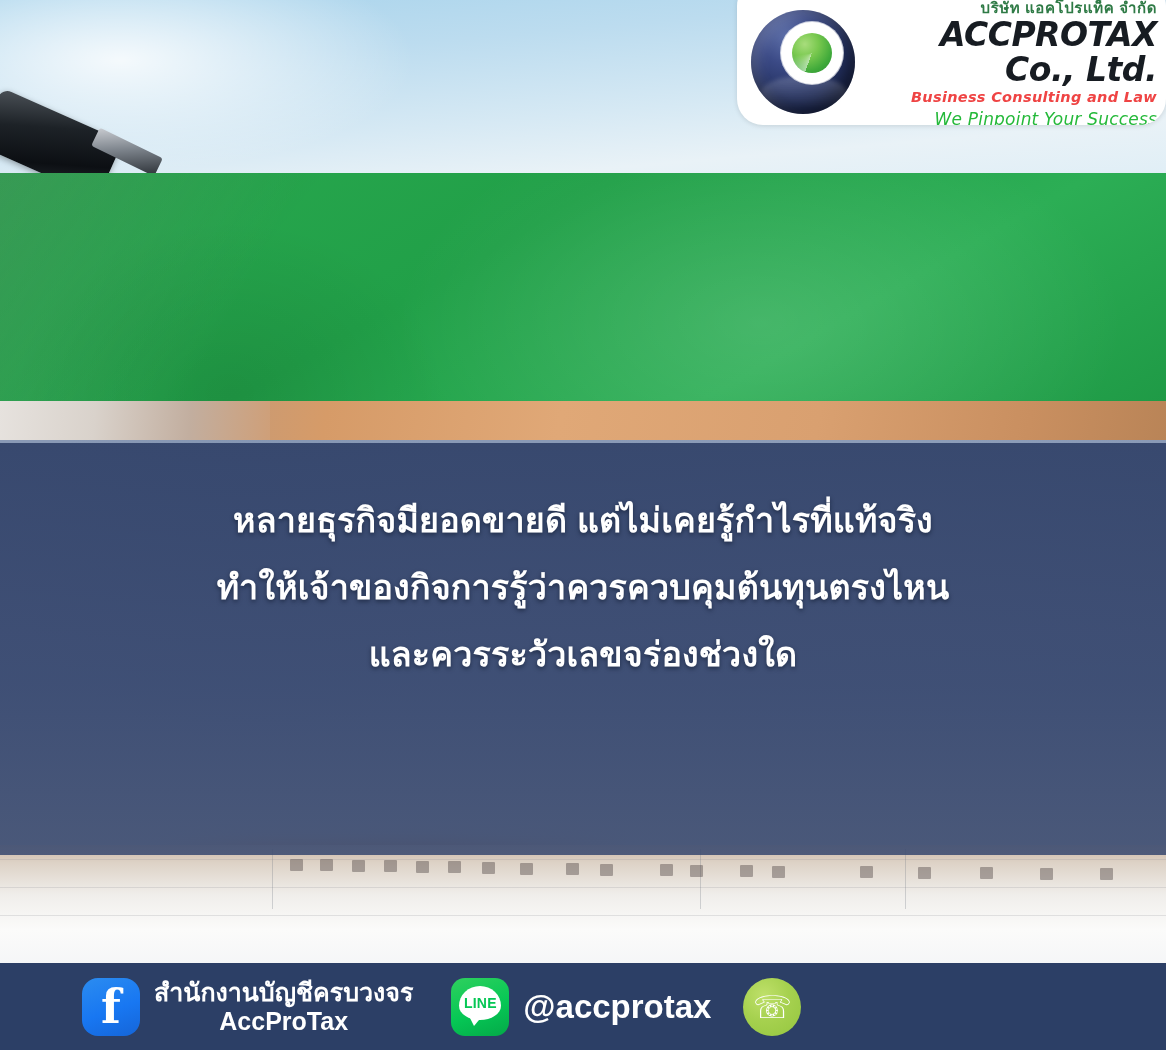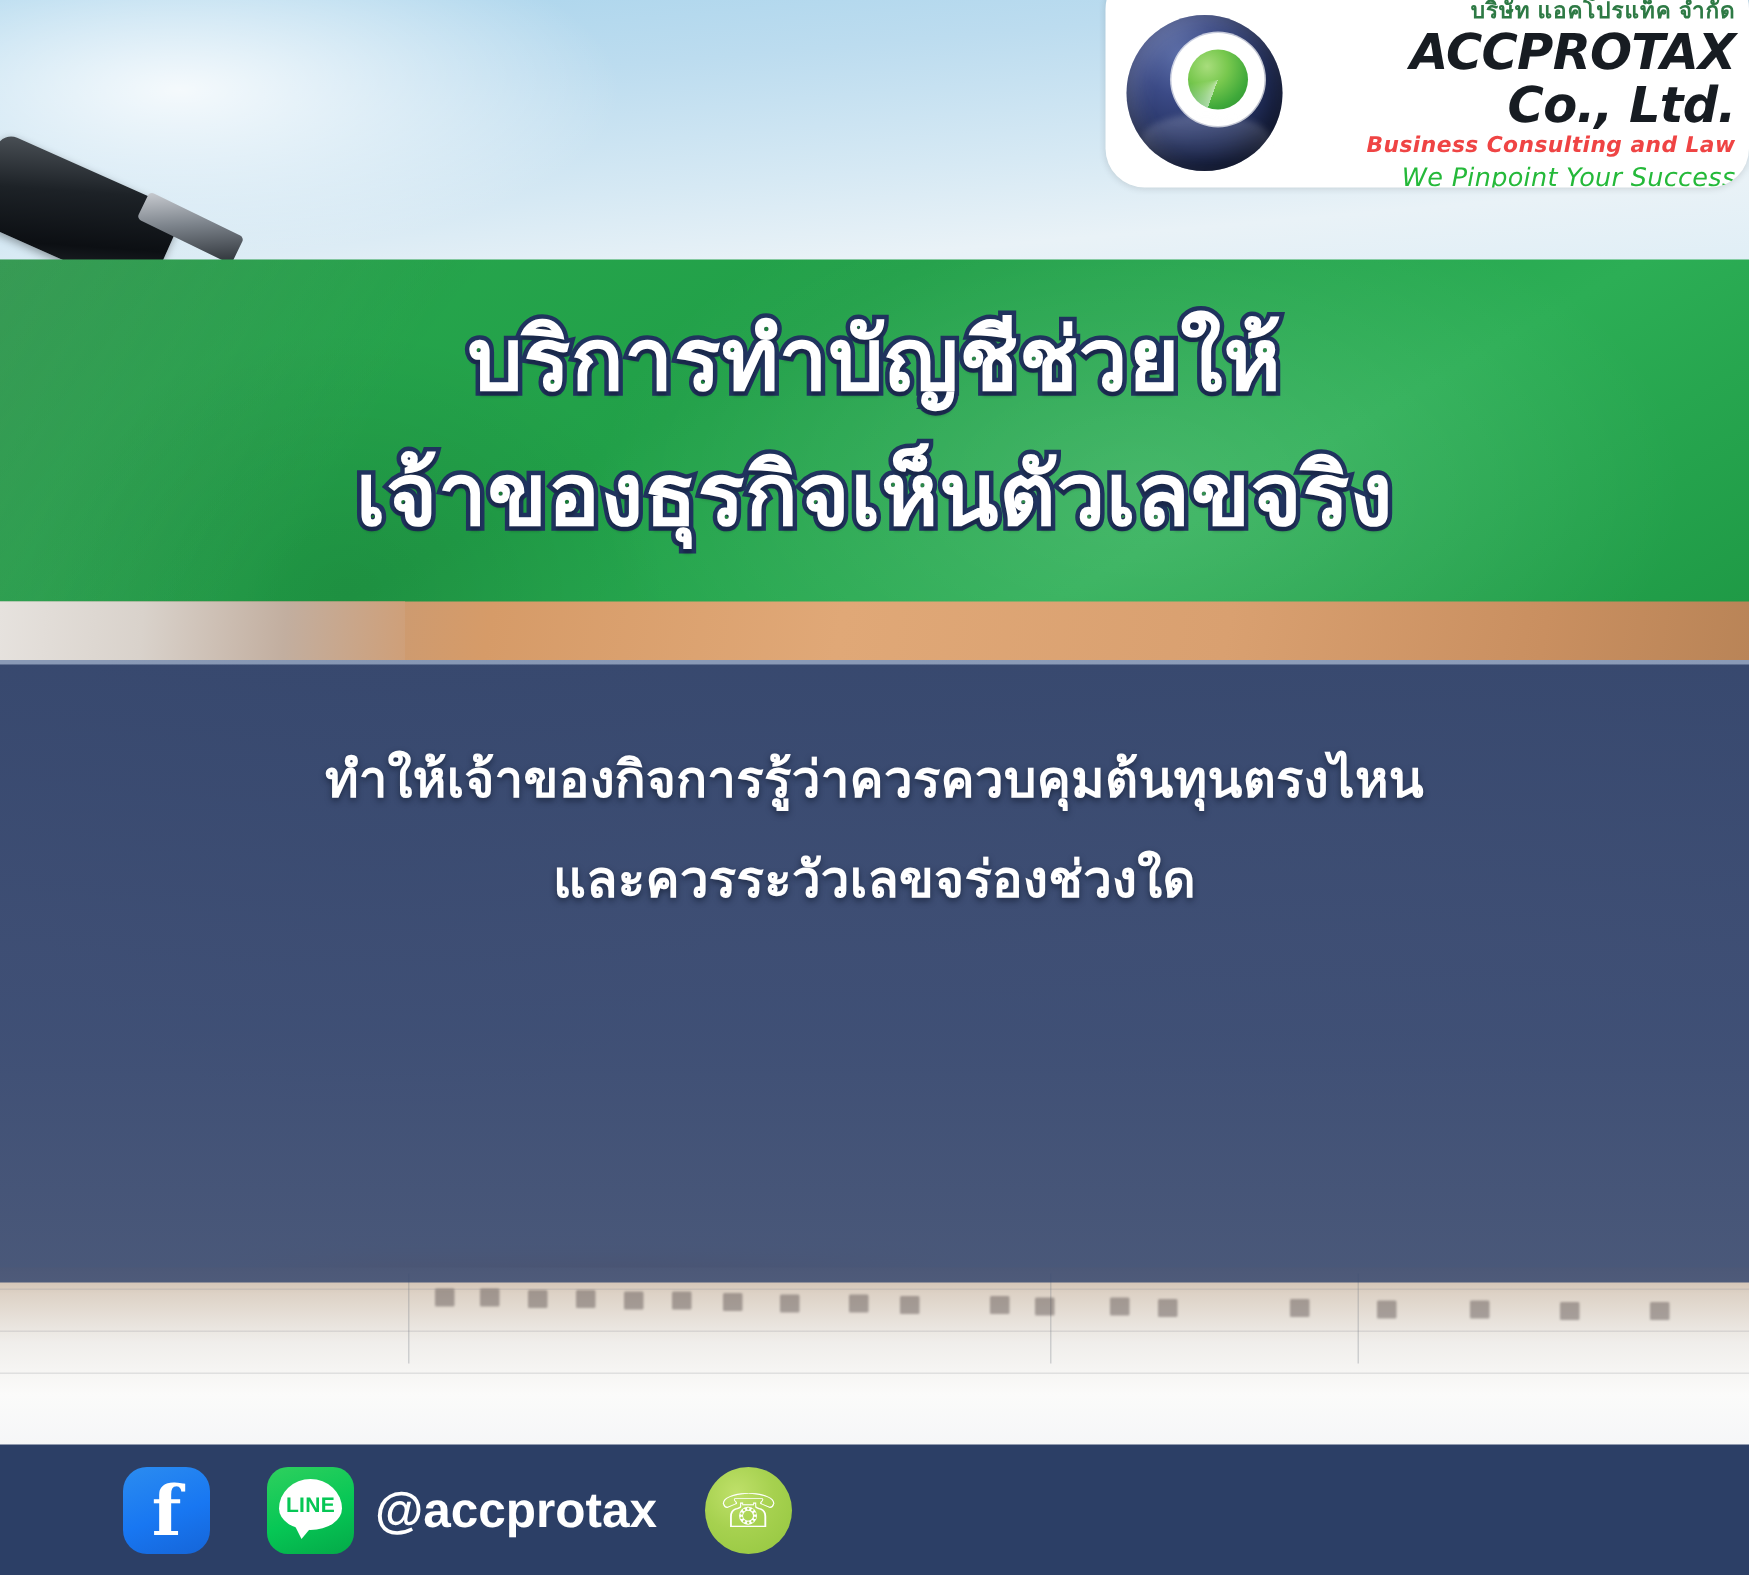--- a/index.html
+++ b/index.html
@@ -430,35 +430,36 @@
       <div class="logo-gloss"></div>
     </div>
     <div class="logo-text-wrap">
       <div class="logo-th">บริษัท แอคโปรแท็ค จำกัด</div>
       <div class="logo-name">ACCPROTAX Co., Ltd.</div>
       <div class="logo-sub">Business Consulting and Law</div>
       <div class="logo-slogan">We Pinpoint Your Success</div>
     </div>
   </div>
 
-  <div class="headline">
-    <span class="hl-line">บริการทำบัญชีช่วยให้</span>
-    <span class="hl-line">เจ้าของธุรกิจเห็นตัวเลขจริง</span>
-  </div>
 
   <div class="body-copy">
+    <span class="bc-line">หลายธุรกิจมียอดขายดี แต่ไม่เคยรู้กำไรที่แท้จริง</span>
     <span class="bc-line">ทำให้เจ้าของกิจการรู้ว่าควรควบคุมต้นทุนตรงไหน</span>
     <span class="bc-line">และควรระวัวเลขจร่องช่วงใด</span>
   </div>
 
   <div class="footer-bar">
 
     <div class="contact-group contact-fb">
       <div class="icon-fb">
         <div class="fb-glyph">f</div>
+      </div>
+      <div class="contact-text fb-text">
+        <div>สำนักงานบัญชีครบวงจร</div>
+        <div>AccProTax</div>
       </div>
     </div>
 
     <div class="contact-group contact-line">
       <div class="icon-line">
         <div class="bubble"></div>
         <div class="bubble-tail"></div>
         <div class="line-word">LINE</div>
       </div>
       <div class="contact-text line-text">@accprotax</div>

